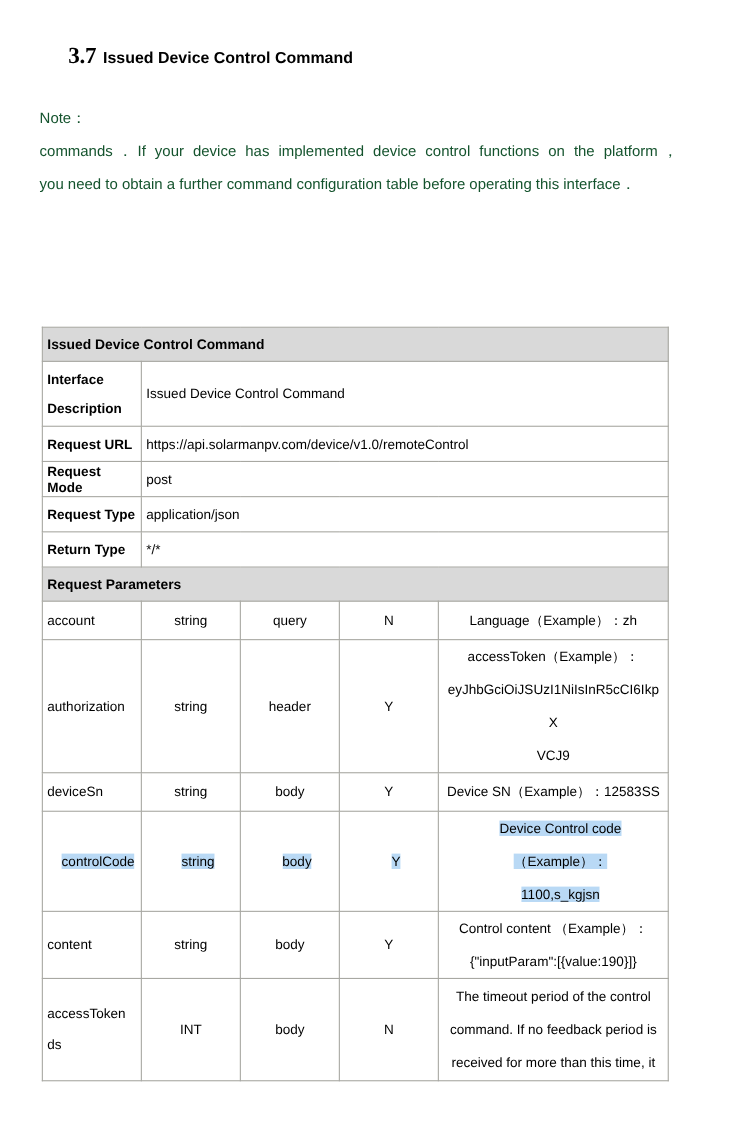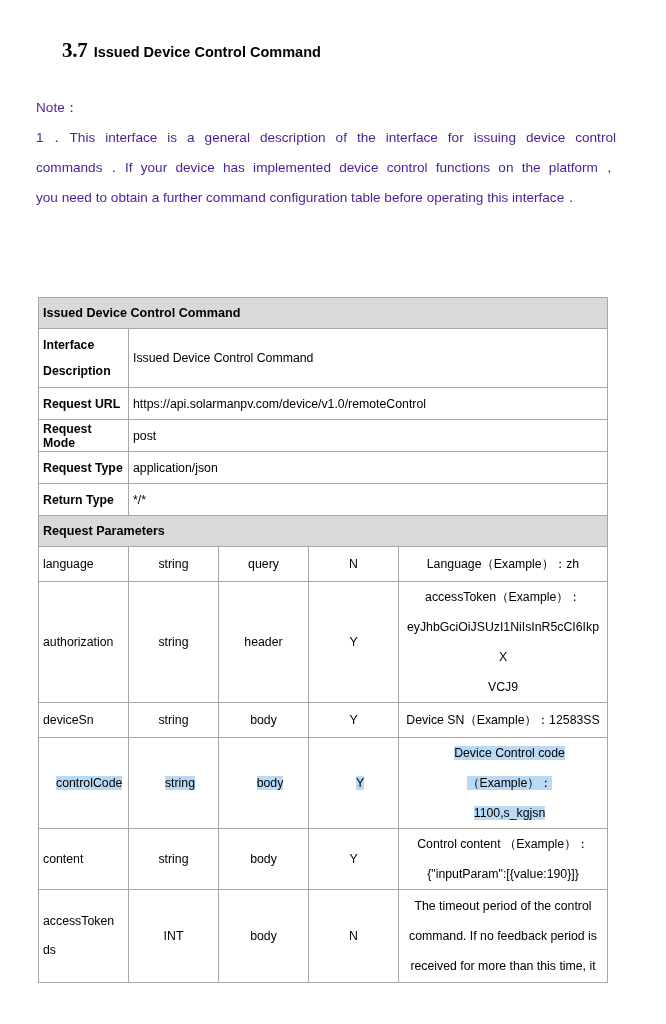--- a/index.html
+++ b/index.html
@@ -43,21 +43,21 @@
     font-weight: bold;
     margin-left: 6px;
   }
 
   
   .note-block {
     position: absolute;
     left: 36px;
     top: 93px;
     width: 580px;
-    color: #4c1d95;
+    color: #14532d;
     font-size: 13.6px;
   }
   .note-line {
     line-height: 30px;
     white-space: nowrap;
   }
   .note-para {
     line-height: 30px;
     text-align: justify;
     text-align-last: left;
@@ -166,21 +166,20 @@
 
 <div class="page">
 
   <div class="heading">
     <span class="heading-num">3.7</span><span class="heading-text">Issued Device Control Command</span>
   </div>
 
   <div class="note-block">
     <div class="note-line">Note：</div>
     <div class="note-para">
-      <span class="jline">1．This interface is a general description of the interface for issuing device control</span>
       <span class="jline">commands．If your device has implemented device control functions on the platform，</span>
       <span class="jline lastline">you need to obtain a further command configuration table before operating this interface．</span>
     </div>
   </div>
 
   <table class="doc-table">
     <colgroup>
       <col style="width:90px">
       <col style="width:90px">
       <col style="width:90px">
@@ -220,21 +219,21 @@
         <td class="l bold">Return Type</td>
         <td class="l" colspan="4">*/*</td>
       </tr>
 
       <tr class="row-section">
         <td class="gray l bold" colspan="5">Request Parameters</td>
       </tr>
 
 
       <tr class="row-p1">
-        <td class="l">language</td>
+        <td class="l">account</td>
         <td class="c">string</td>
         <td class="c">query</td>
         <td class="c">N</td>
         <td class="c">Language（Example）：zh</td>
       </tr>
 
       <tr class="row-p2">
         <td class="l">authorization</td>
         <td class="c">string</td>
         <td class="c">header</td>

